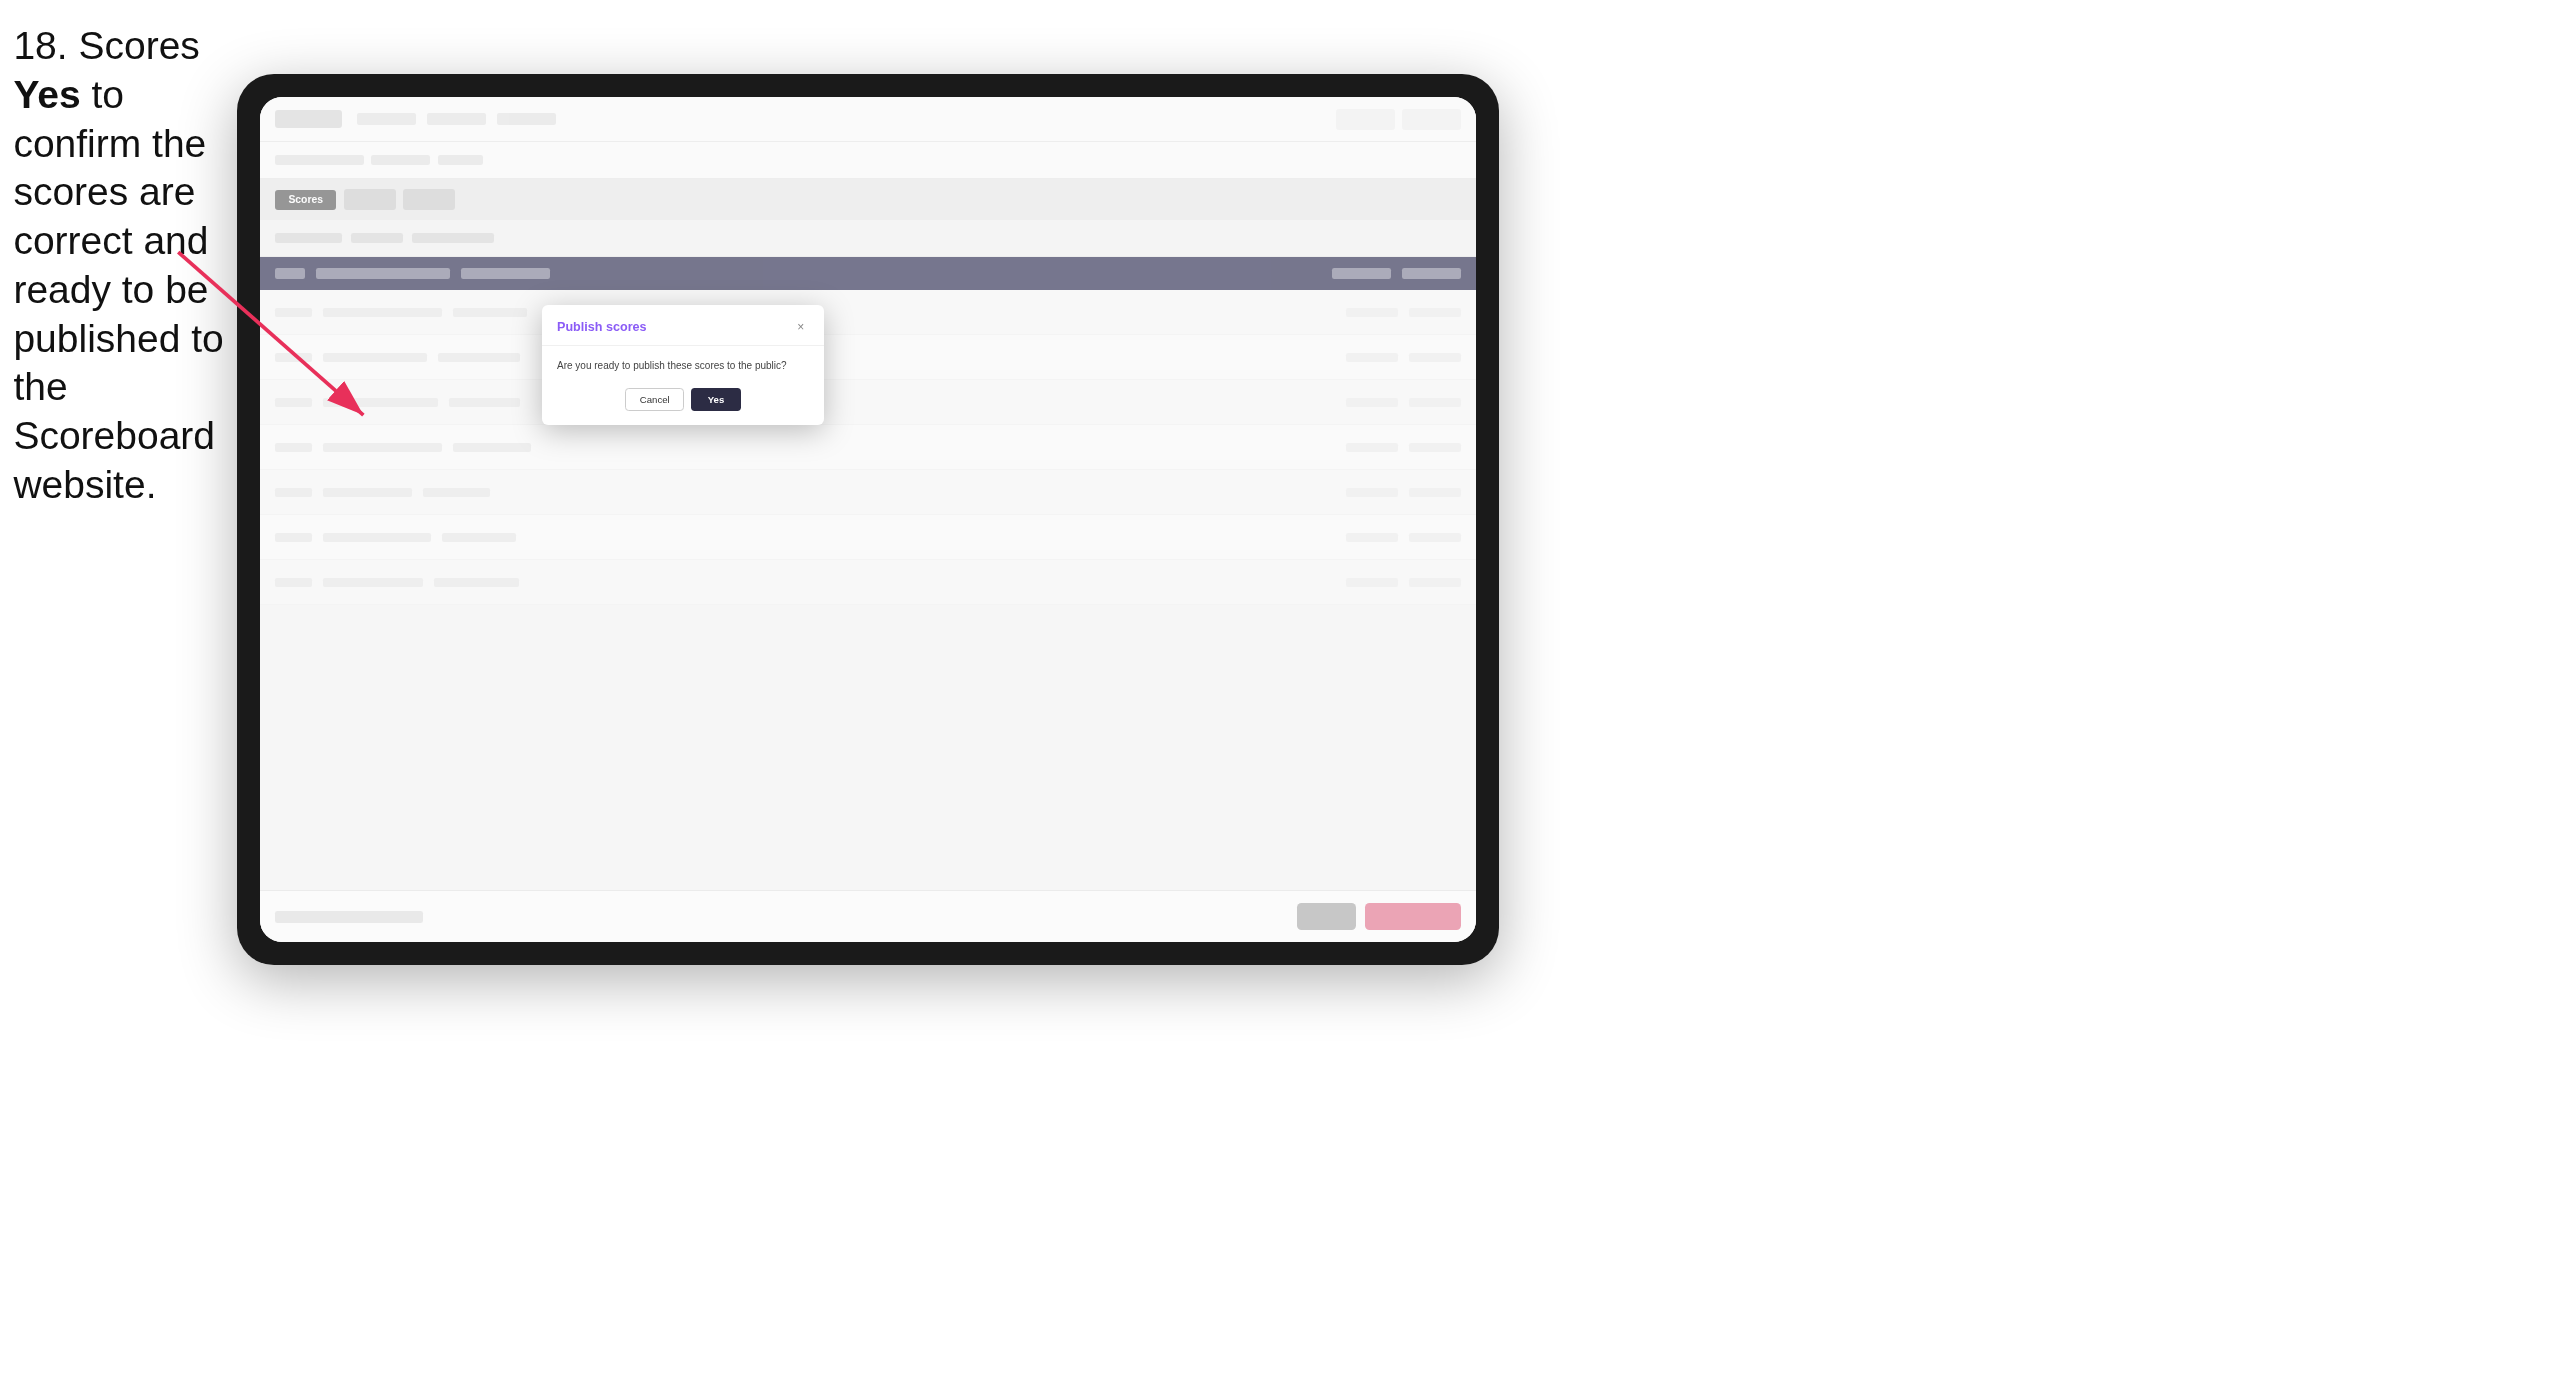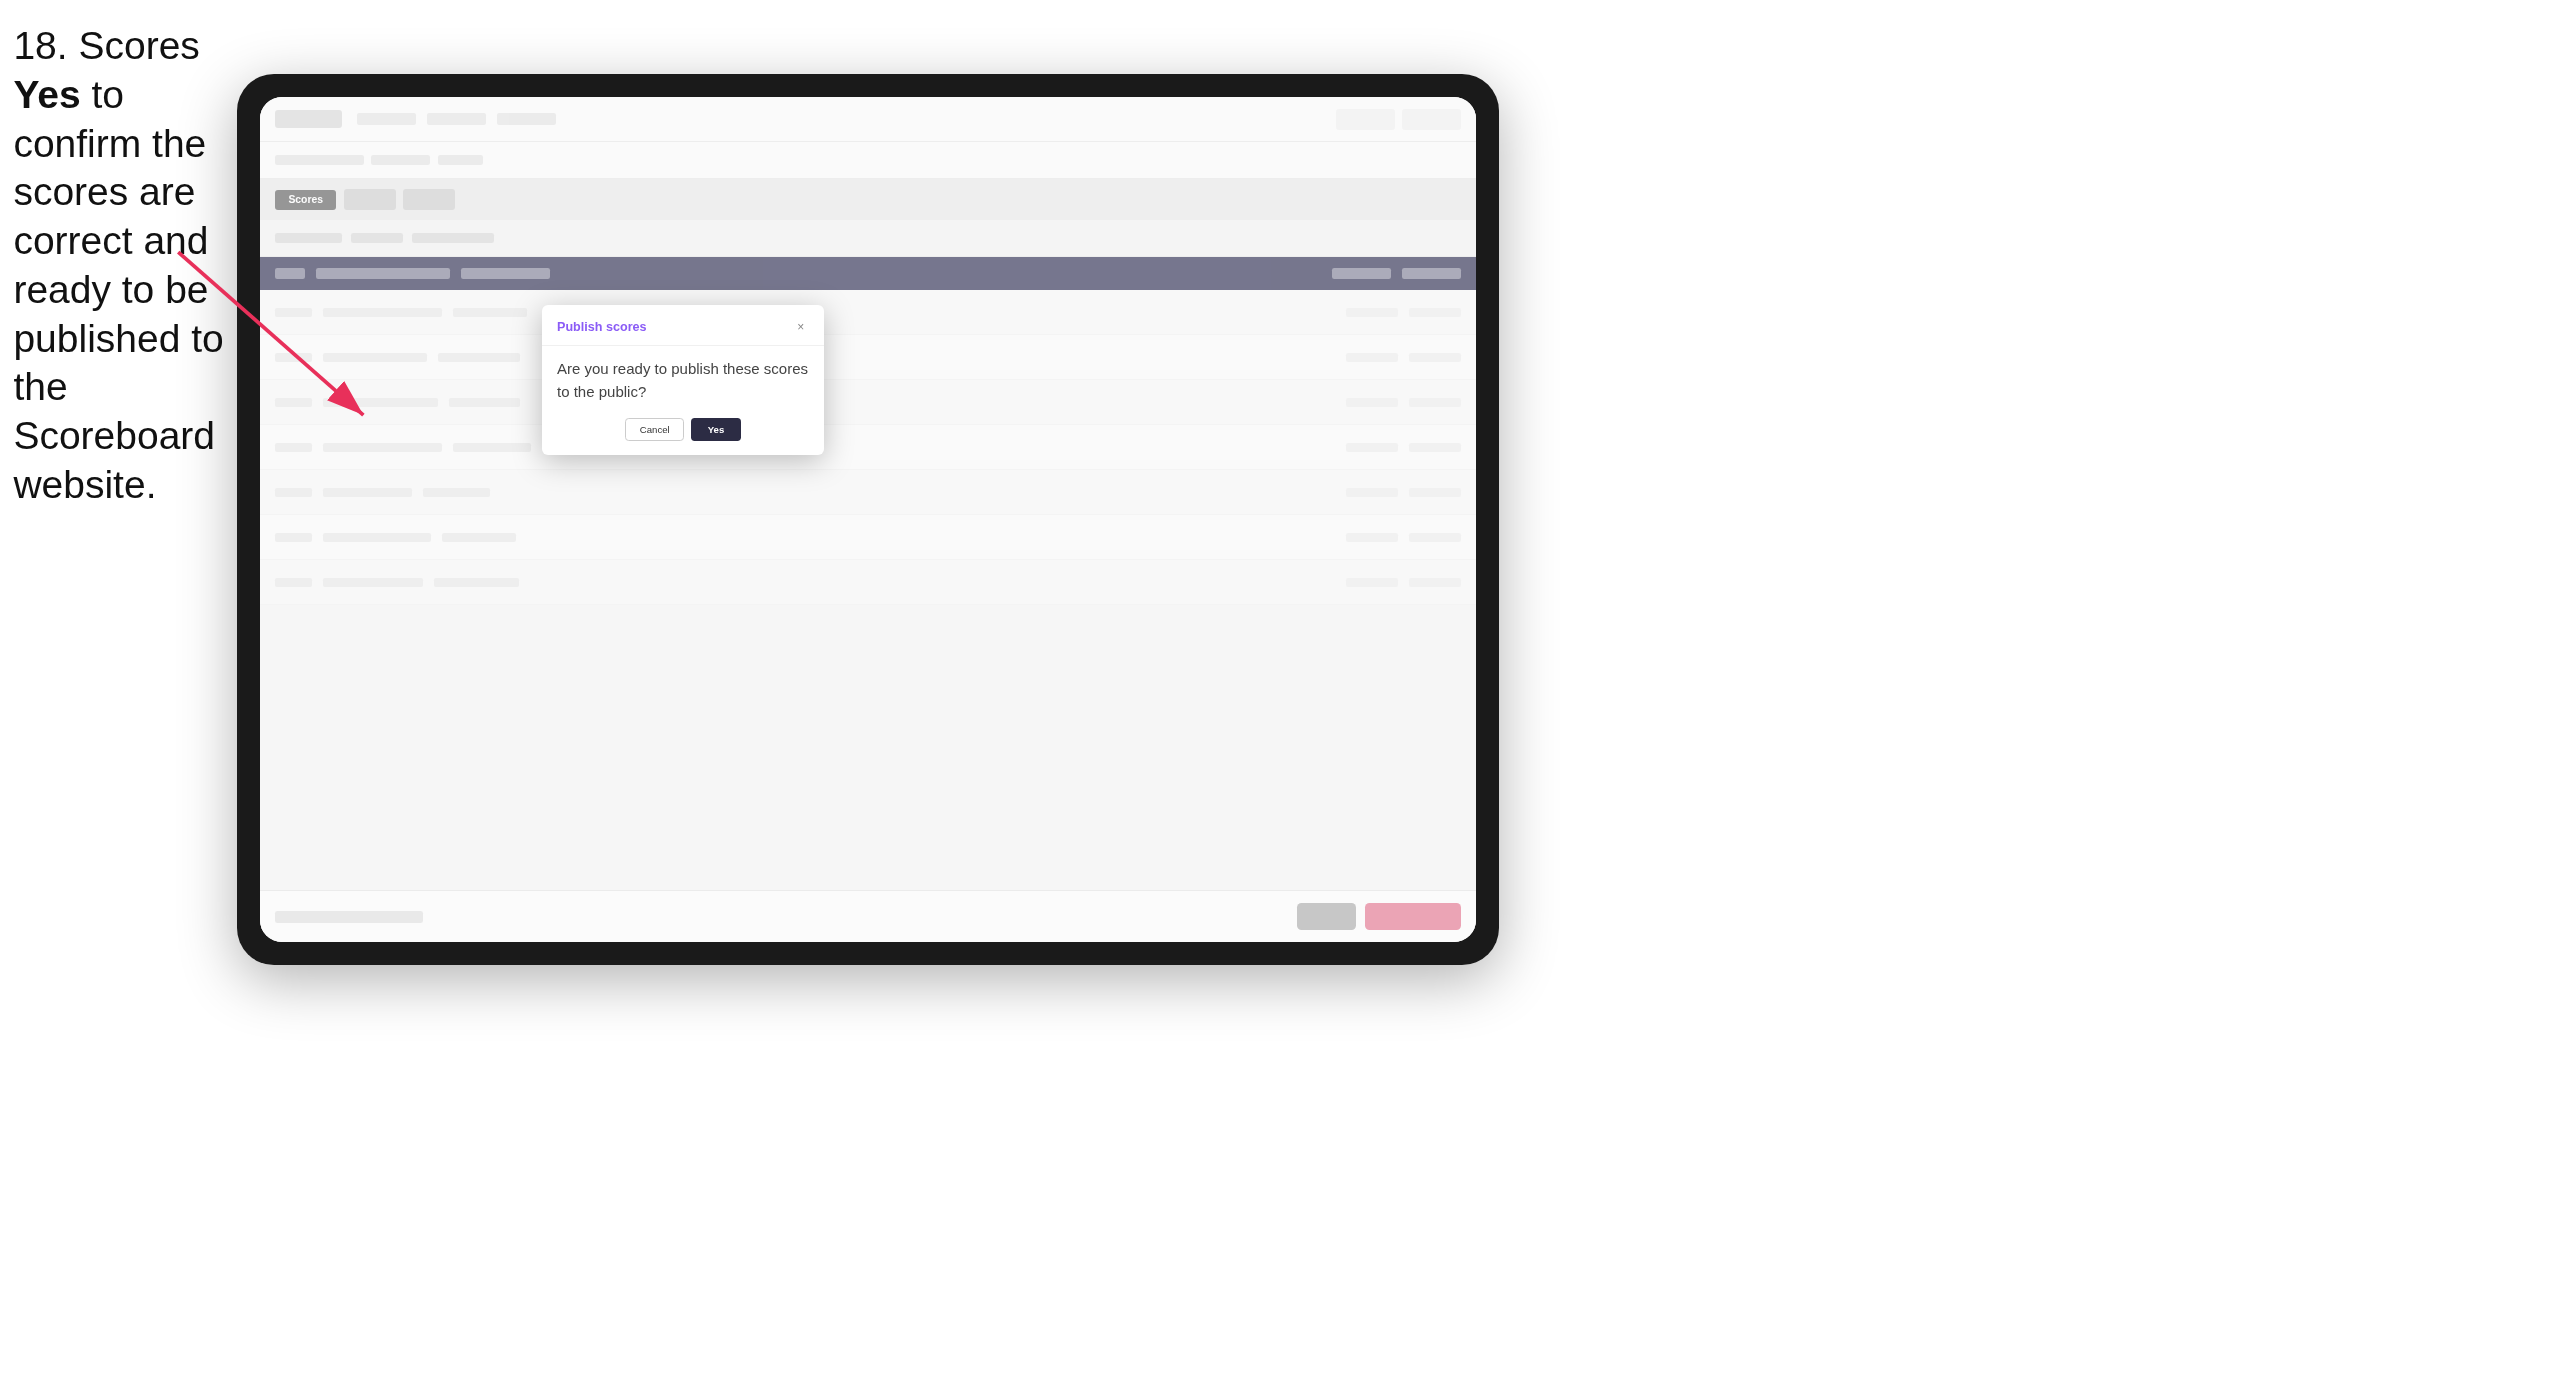--- a/index.html
+++ b/index.html
@@ -311,21 +311,21 @@
       cursor: pointer;
       display: flex;
       align-items: center;
       justify-content: center;
       color: #888888;
       font-size: 12px;
     }
 
     .modal-body {
       padding: 12px 15px 15px 15px;
-      font-size: 15px;
+      font-size: 10px;
       color: #444444;
       line-height: 1.5;
     }
 
     .modal-footer {
       display: flex;
       justify-content: center;
       gap: 7.4px;
       padding: 0 15px 13.4px 15px;
     }

